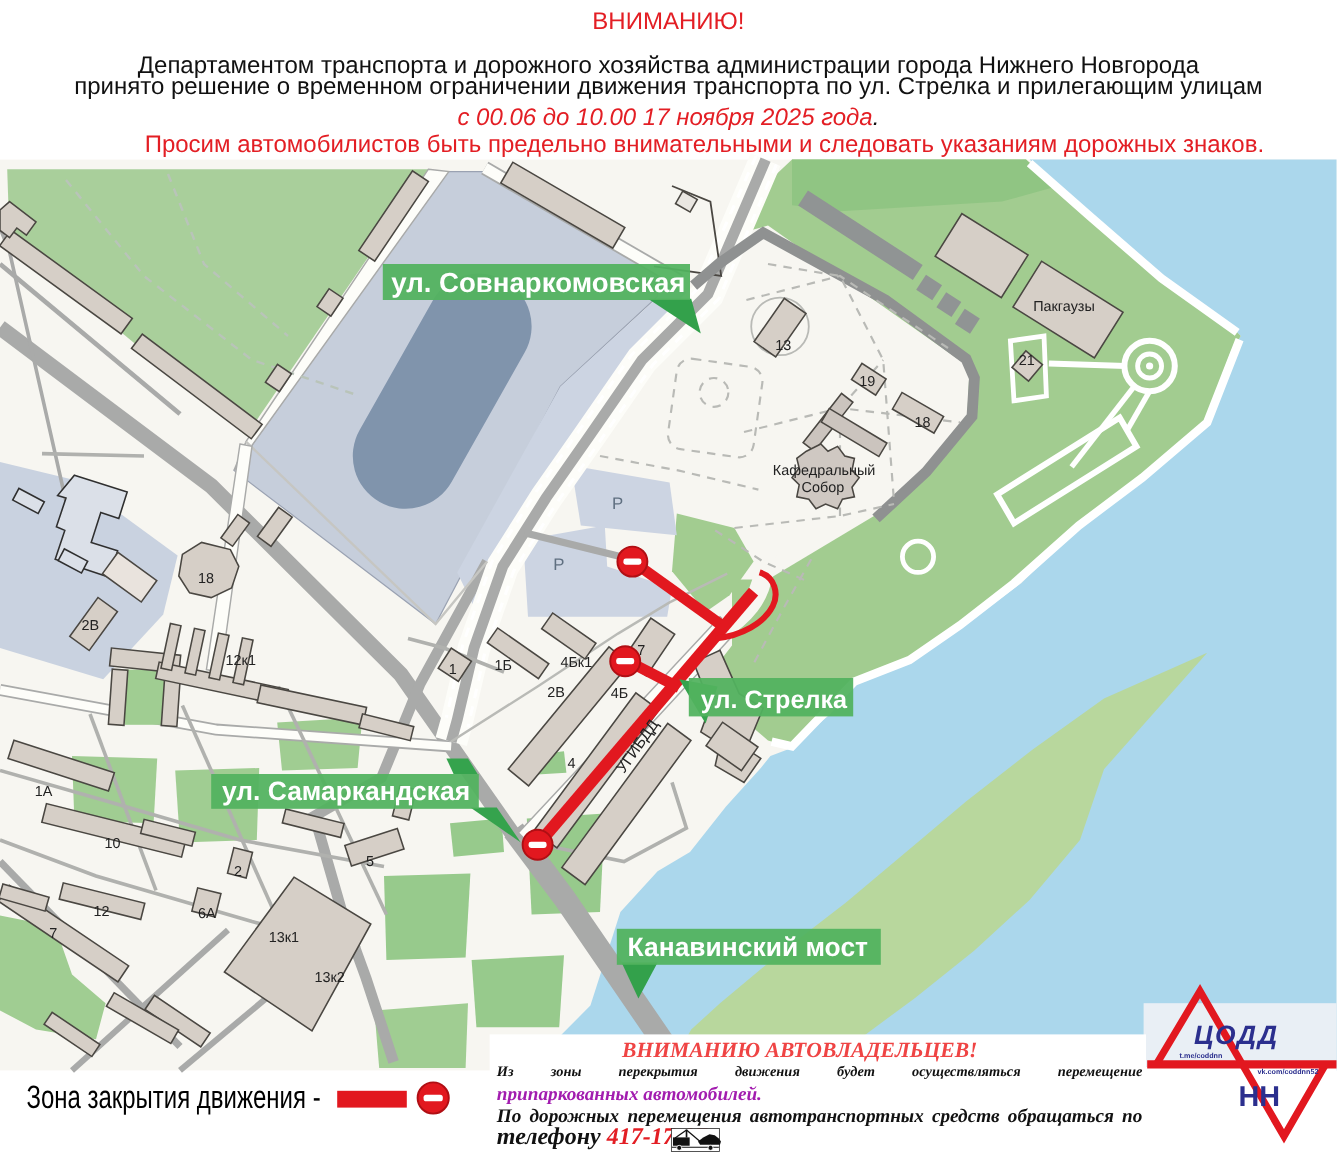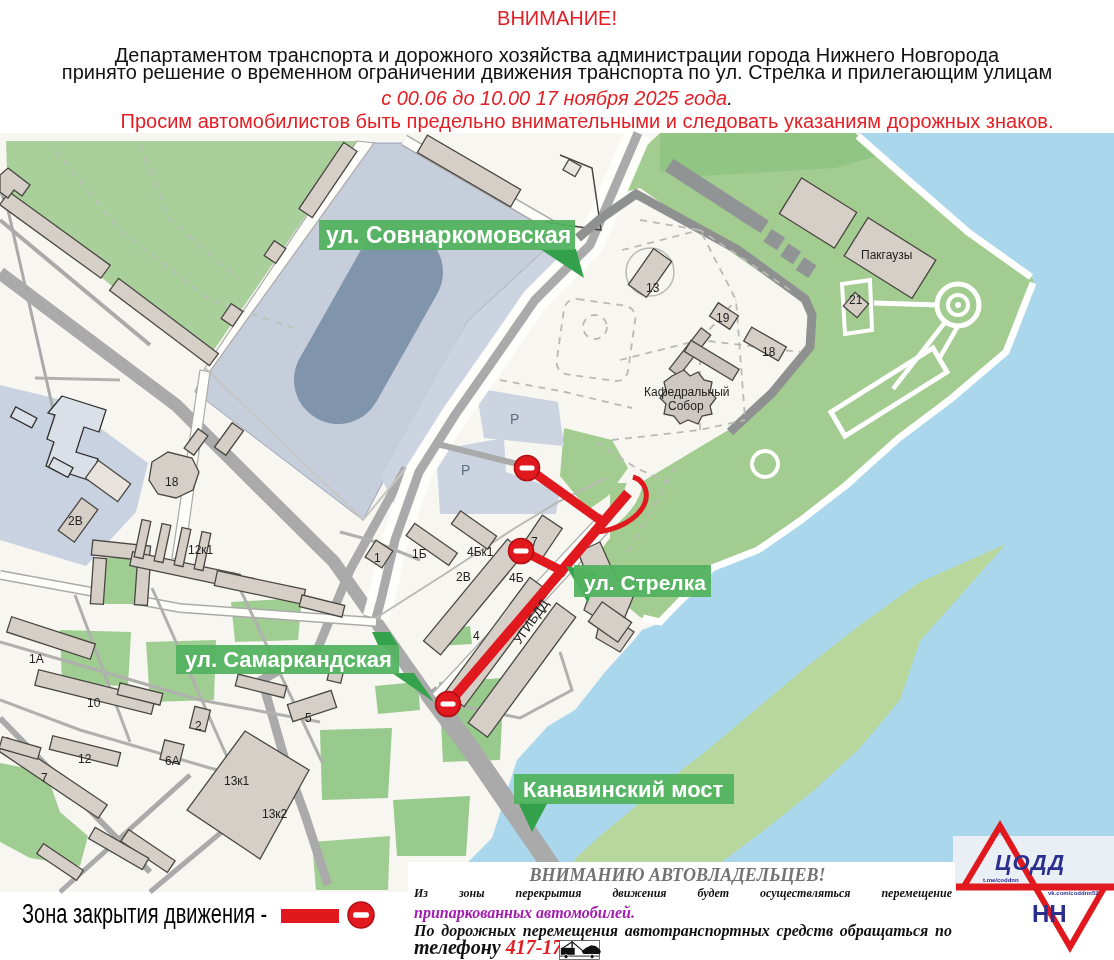--- a/index.html
+++ b/index.html
@@ -5,21 +5,21 @@
   html,body{margin:0;padding:0;background:#ffffff;}
   body{width:1114px;height:960px;position:relative;overflow:hidden;
        font-family:"Liberation Sans", sans-serif;}
   .hdr{position:absolute;left:0;width:1114px;text-align:center;white-space:nowrap;}
   .red{color:#e31e24;}
   .blk{color:#111111;}
 </style>
 </head>
 <body>
 
-<div class="hdr red" style="top:7px;font-size:20px;">ВНИМАНИЕ!</div>
+<div class="hdr red" style="top:7px;font-size:20px;">ВНИМАНИЮ!</div>
 
 <div class="hdr blk" style="top:44px;font-size:20px;">Департаментом транспорта и дорожного хозяйства администрации города Нижнего Новгорода</div>
 
 <div class="hdr blk" style="top:61px;font-size:20px;">принято решение о временном ограничении движения транспорта по ул. Стрелка и прилегающим улицам</div>
 
 <div class="hdr red" style="top:87px;font-size:20px;font-style:italic;">с 00.06 до 10.00 17 ноября 2025 года<span class="blk">.</span></div>
 
 <div class="hdr red" style="top:110px;font-size:20px;padding-left:30px;">Просим автомобилистов быть предельно внимательными и следовать указаниям дорожных знаков.</div>
 
 <svg width="1114" height="960" viewBox="0 0 1114 960" style="position:absolute;left:0;top:0;" font-family="Liberation Sans, sans-serif">
@@ -422,21 +422,21 @@
 <text x="983" y="882" font-size="6" font-weight="bold" fill="#2b2f8e">t.me/coddnn</text>
 
 <text x="1048" y="895" font-size="6" font-weight="bold" fill="#2b2f8e">vk.com/coddnn52</text>
 </g>
 </svg>
 
 <div style="position:absolute;left:22px;top:899px;font-size:27px;color:#000;transform:scaleX(0.74);transform-origin:0 0;white-space:nowrap;">Зона закрытия движения -</div>
 
 <div style="position:absolute;left:408px;top:862px;width:547px;height:98px;background:#ffffff;
             font-family:'Liberation Serif',serif;font-weight:bold;font-style:italic;">
-  <div style="position:absolute;left:11px;top:3px;width:517px;text-align:center;font-size:18px;color:#737373;">ВНИМАНИЮ АВТОВЛАДЕЛЬЦЕВ!</div>
+  <div style="position:absolute;left:0;top:3px;width:517px;text-align:center;font-size:18px;color:#ef4444;">ВНИМАНИЮ АВТОВЛАДЕЛЬЦЕВ!</div>
   <div style="position:absolute;left:6px;top:24px;width:538px;font-size:12px;color:#111;text-align:justify;text-align-last:justify;">Из зоны перекрытия движения будет осуществляться перемещение</div>
   <div style="position:absolute;left:6px;top:42px;font-size:16px;color:#a21caf;">припаркованных автомобилей.</div>
   <div style="position:absolute;left:6px;top:60px;width:538px;font-size:16px;color:#111;text-align:justify;text-align-last:justify;">По дорожных перемещения автотранспортных средств обращаться по</div>
   <div style="position:absolute;left:6px;top:74px;font-size:20px;color:#111;font-style:italic;">телефону&nbsp;<span style="color:#e31e24;">417-17-07</span></div>
   <svg style="position:absolute;left:148px;top:78px;" width="47" height="20" viewBox="0 0 47 23">
     <rect x="0.5" y="0.5" width="46" height="22" fill="#ffffff" stroke="#333333" stroke-width="0.8"></rect>
     <line x1="1" y1="18.5" x2="46" y2="18.5" stroke="#111" stroke-width="1"></line>
     <rect x="2" y="9" width="16" height="8" fill="#111"></rect>
     <line x1="15" y1="1.5" x2="15" y2="9" stroke="#111" stroke-width="1.6"></line>
     <line x1="15" y1="2" x2="4" y2="9.5" stroke="#111" stroke-width="1.2"></line>

